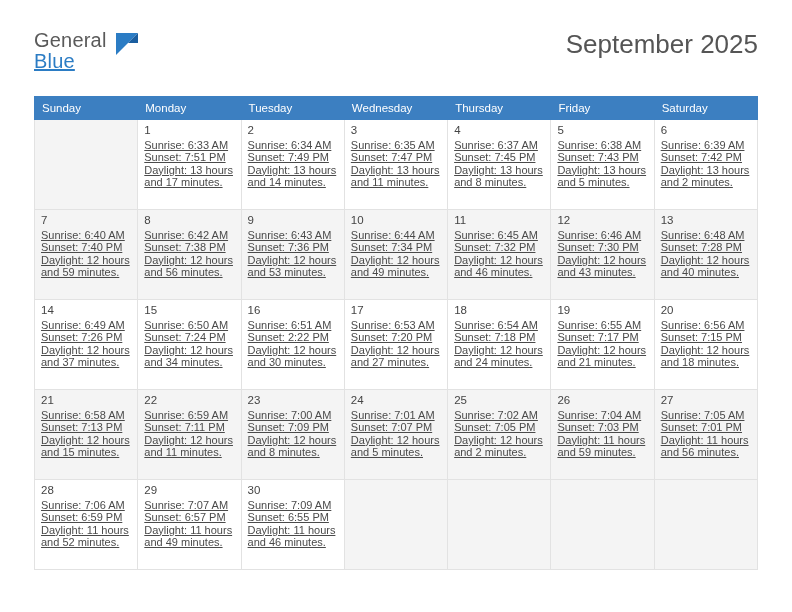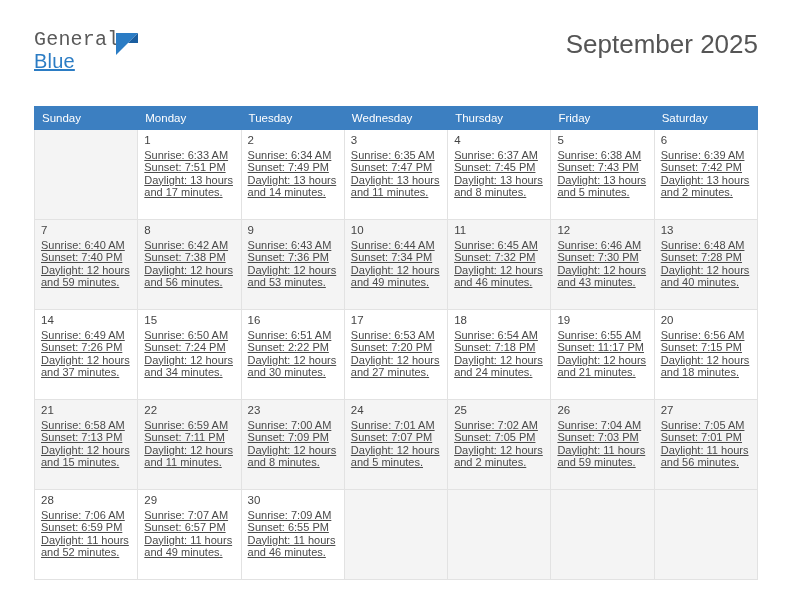--- a/index.html
+++ b/index.html
@@ -34,21 +34,21 @@
   .logo {
     position: relative;
     width: 110px;
     line-height: 1;
     user-select: none;
   }
   .logo-general {
     font-size: 20px;
     color: #5a5a5a;
     letter-spacing: .2px;
-    font-family: Liberation Mono, monospace;
+    font-family: Liberation Sans, sans-serif;
   }
   .logo-blue {
     font-size: 20px;
     color: #2b7cc4;
     letter-spacing: .2px;
     display: block;
     margin-top: 1px;
     text-decoration: underline;
   }
   .logo-mark {
@@ -83,21 +83,21 @@
     font-size: 13.5px;
     color: #555555;
     margin-top: 10px;
   }
 
   
   table.calendar {
     width: 100%;
     border-collapse: collapse;
     table-layout: fixed;
-    margin-top: 14px;
+    margin-top: 4px;
     border-radius: 12px;
   }
   table.calendar th {
     background: #3c7fc1;
     color: #ffffff;
     font-size: 11.5px;
     font-weight: normal;
     text-align: left;
     padding: 5px 7px;
     border: 1px solid #3c7fc1;
@@ -289,21 +289,21 @@
         <td>
           <div class="daynum">18</div>
           <div class="info">Sunrise: 6:54 AM
 Sunset: 7:18 PM
 Daylight: 12 hours
 and 24 minutes.</div>
         </td>
         <td>
           <div class="daynum">19</div>
           <div class="info">Sunrise: 6:55 AM
-Sunset: 11:17 PM
+Sunset: 7:17 PM
 Daylight: 12 hours
 and 21 minutes.</div>
         </td>
         <td>
           <div class="daynum">20</div>
           <div class="info">Sunrise: 6:56 AM
 Sunset: 7:15 PM
 Daylight: 12 hours
 and 18 minutes.</div>
         </td>

